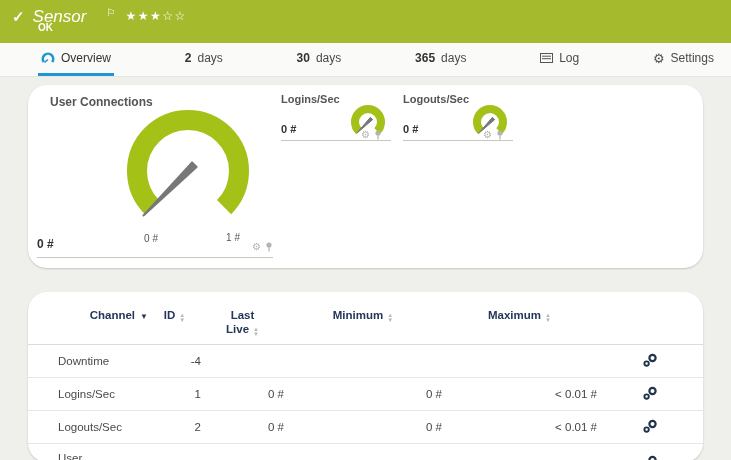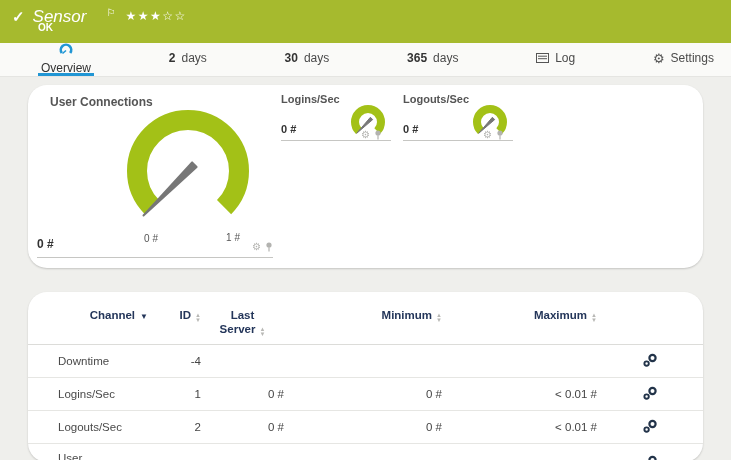--- a/index.html
+++ b/index.html
@@ -24,21 +24,21 @@
   .tabbar {
     height:34px; background:#fafaf8; border-bottom:1px solid #e5e5e2;
     display:flex; justify-content:space-between; align-items:stretch;
     padding:0 14px 0 38px;
   }
   .tab {
     display:flex; align-items:center; gap:6px;
     font-size:12px; color:#4a4a4a; cursor:pointer;
     border-bottom:3px solid transparent; padding:0 3px; white-space:nowrap;
   }
-  .tab.active { border-bottom-color:#2196d4; color:#333;flex-direction:column; }
+  .tab.active { border-bottom-color:#2196d4; color:#333; }
   .tab .num { font-weight:bold; color:#333; }
   .tab-icon { display:inline-flex; align-items:center; }
   .gear-glyph { font-size:13px; color:#555; line-height:1; }
 
   
   .panel { background:#fff; margin:0 28px; box-shadow:0 1px 2px rgba(0,0,0,0.18);border-radius:19px; }
   .gauges-panel { margin-top:8px; height:183px; position:relative; }
   .table-panel { margin-top:24px; height:170px; }
 
   .gauge-title { position:absolute; left:22px; top:10px; font-size:12px; font-weight:bold; color:#555; }
@@ -65,21 +65,21 @@
   table.ptable { width:100%; border-collapse:collapse; font-size:11.5px; color:#444; table-layout:fixed; }
   .ptable col.c-channel { width:120px; }
   .ptable col.c-id      { width:53px; }
   .ptable col.c-last    { width:83px; }
   .ptable col.c-min     { width:158px; }
   .ptable col.c-max     { width:155px; }
   .ptable col.c-act     { width:106px; }
   .ptable th {
     color:#24365a; font-weight:bold; font-size:11.5px;
     padding:16px 0 7px; border-bottom:1px solid #dcdcd9;
-    text-align:right; vertical-align:top; cursor:pointer; line-height:1.25;
+    vertical-align:top; cursor:pointer; line-height:1.25;
   }
   .ptable th.h-channel { text-align:right; padding-left:4px; }
   .ptable th.h-last { text-align:center; }
   .ptable td { padding:8px 0 7px; border-bottom:1px solid #e6e6e3; text-align:right; }
   .ptable td.cell-channel { text-align:left; padding-left:30px; color:#4a4a4a; }
   .ptable td.cell-action { text-align:center; }
   .sort { display:inline-flex; flex-direction:column; font-size:6px; line-height:4.5px; color:#b8b8b5; margin-left:4px; vertical-align:2px; }
   .sorted-arrow { font-size:8px; color:#24365a; margin-left:5px; }
   .row-gears-icon { cursor:pointer; }
 </style>
@@ -206,21 +206,21 @@
           <span>Channel</span><span class="sorted-arrow">▼</span>
         </th>
         <th>
           <span>ID</span><span class="sort">
               <span>▲</span>
               <span>▼</span>
             </span>
         </th>
         <th class="h-last">
           <span>Last</span><br>
-          <span>Server</span><span class="sort">
+          <span>Live</span><span class="sort">
               <span>▲</span>
               <span>▼</span>
             </span>
         </th>
         <th>
           <span>Minimum</span><span class="sort">
               <span>▲</span>
               <span>▼</span>
             </span>
         </th>

